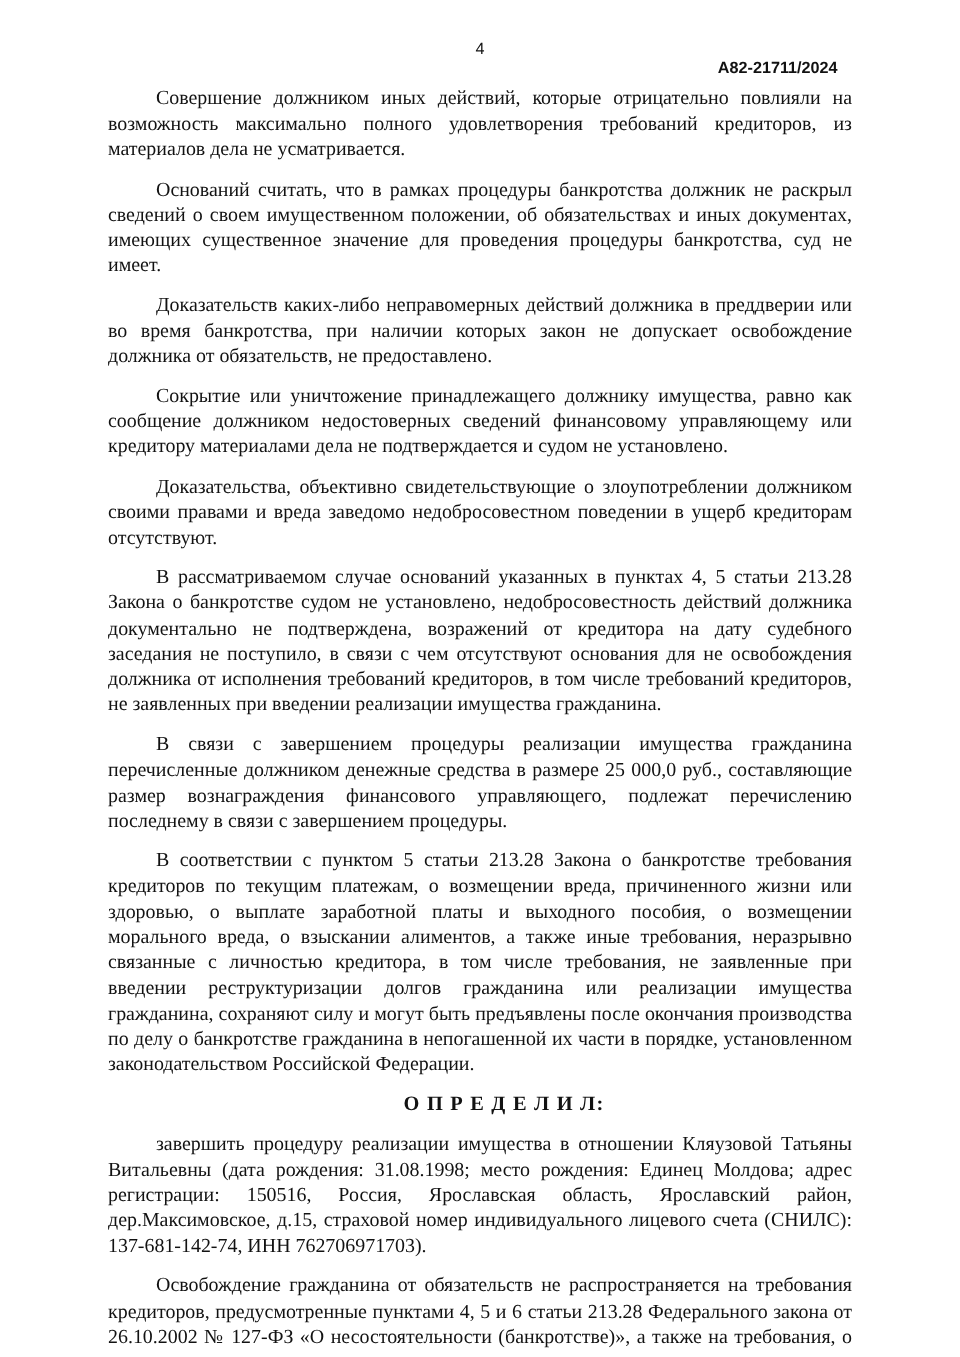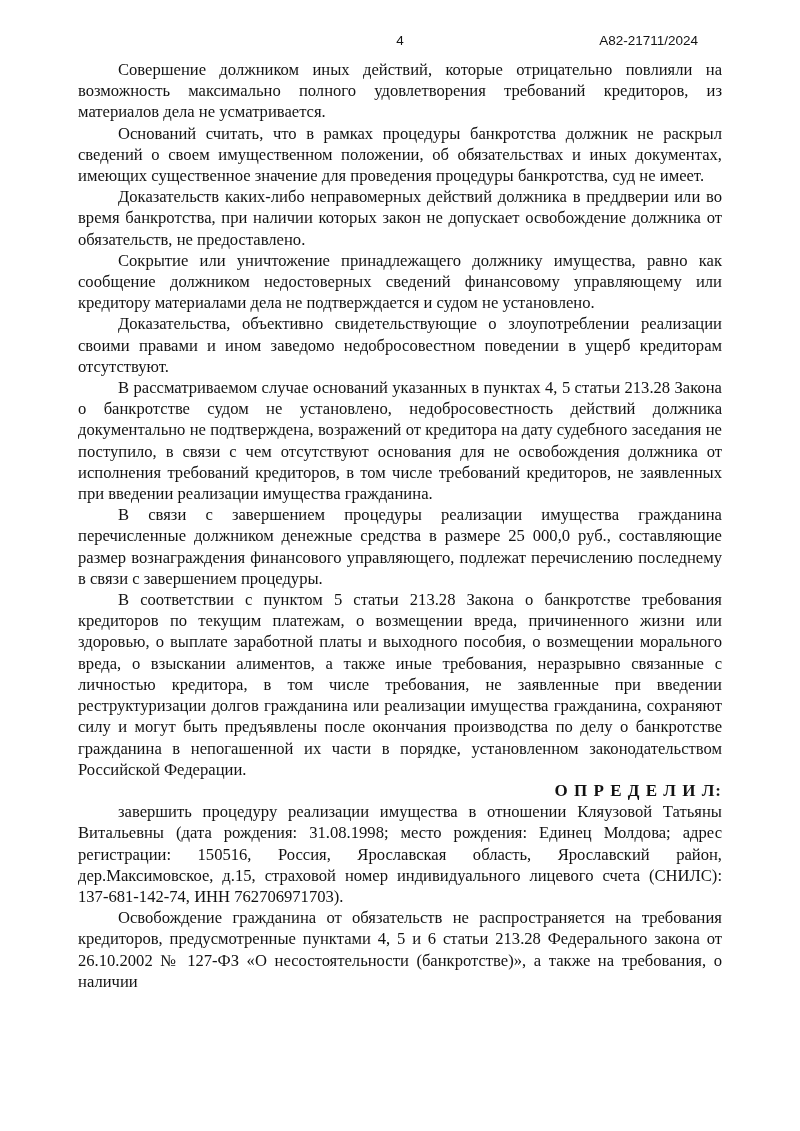--- a/index.html
+++ b/index.html
@@ -29,64 +29,65 @@
   }
   .page-num {
     position: absolute;
     left: 0;
     right: 0;
     text-align: center;
   }
   .case-num {
     position: absolute;
     right: 102px;
-    top: 0;
+    top: 16px;
+    font-weight: bold;
   }
   .body-text {
     position: absolute;
     top: 59px;
     left: 78px;
     width: 644px;
     font-size: 16.6px;
     line-height: 21.2px;
     text-align: justify;
   }
   .body-text p {
-    margin: 0;
+    margin: 12px;
     padding: 0;
     text-indent: 40px;
   }
   .body-text p.bold {
     font-weight: bold;
   }
   .resolution-heading {
     font-size: 17px;
     font-weight: bold;
-    text-align: right;
+    text-align: center;
     text-indent: 0;
     margin: 19px 0 15px 0;
     letter-spacing: 1px;
   }
 </style>
 </head>
 <body>
 
 <div class="page">
 
   <div class="page-header">
     <span class="page-num">4</span>
     <span class="case-num">А82-21711/2024</span>
   </div>
 
   <div class="body-text">
     <p>Совершение должником иных действий, которые отрицательно повлияли на возможность максимально полного удовлетворения требований кредиторов, из материалов дела не усматривается.</p>
     <p>Оснований считать, что в рамках процедуры банкротства должник не раскрыл сведений о своем имущественном положении, об обязательствах и иных документах, имеющих существенное значение для проведения процедуры банкротства, суд не имеет.</p>
     <p>Доказательств каких-либо неправомерных действий должника в преддверии или во время банкротства, при наличии которых закон не допускает освобождение должника от обязательств, не предоставлено.</p>
     <p>Сокрытие или уничтожение принадлежащего должнику имущества, равно как сообщение должником недостоверных сведений финансовому управляющему или кредитору материалами дела не подтверждается и судом не установлено.</p>
-    <p>Доказательства, объективно свидетельствующие о злоупотреблении реализации своими правами и ином заведомо недобросовестном поведении в ущерб кредиторам отсутствуют.</p>
+    <p>Доказательства, объективно свидетельствующие о злоупотреблении должником своими правами и вреда заведомо недобросовестном поведении в ущерб кредиторам отсутствуют.</p>
     <p>В рассматриваемом случае оснований указанных в пунктах 4, 5 статьи 213.28 Закона о банкротстве судом не установлено, недобросовестность действий должника документально не подтверждена, возражений от кредитора на дату судебного заседания не поступило, в связи с чем отсутствуют основания для не освобождения должника от исполнения требований кредиторов, в том числе требований кредиторов, не заявленных при введении реализации имущества гражданина.</p>
     <p>В связи с завершением процедуры реализации имущества гражданина перечисленные должником денежные средства в размере 25 000,0 руб., составляющие размер вознаграждения финансового управляющего, подлежат перечислению последнему в связи с завершением процедуры.</p>
     <p>В соответствии с пунктом 5 статьи 213.28 Закона о банкротстве требования кредиторов по текущим платежам, о возмещении вреда, причиненного жизни или здоровью, о выплате заработной платы и выходного пособия, о возмещении морального вреда, о взыскании алиментов, а также иные требования, неразрывно связанные с личностью кредитора, в том числе требования, не заявленные при введении реструктуризации долгов гражданина или реализации имущества гражданина, сохраняют силу и могут быть предъявлены после окончания производства по делу о банкротстве гражданина в непогашенной их части в порядке, установленном законодательством Российской Федерации.</p>
 
     <p class="resolution-heading">О П Р Е Д Е Л И Л:</p>
 
     <p>завершить процедуру реализации имущества в отношении Кляузовой Татьяны Витальевны (дата рождения: 31.08.1998; место рождения: Единец Молдова; адрес регистрации: 150516, Россия, Ярославская область, Ярославский район, дер.Максимовское, д.15, страховой номер индивидуального лицевого счета (СНИЛС): 137-681-142-74, ИНН 762706971703).</p>
     <p>Освобождение гражданина от обязательств не распространяется на требования кредиторов, предусмотренные пунктами 4, 5 и 6 статьи 213.28 Федерального закона от 26.10.2002 № 127-ФЗ «О несостоятельности (банкротстве)», а также на требования, о наличии</p>
   </div>
 

